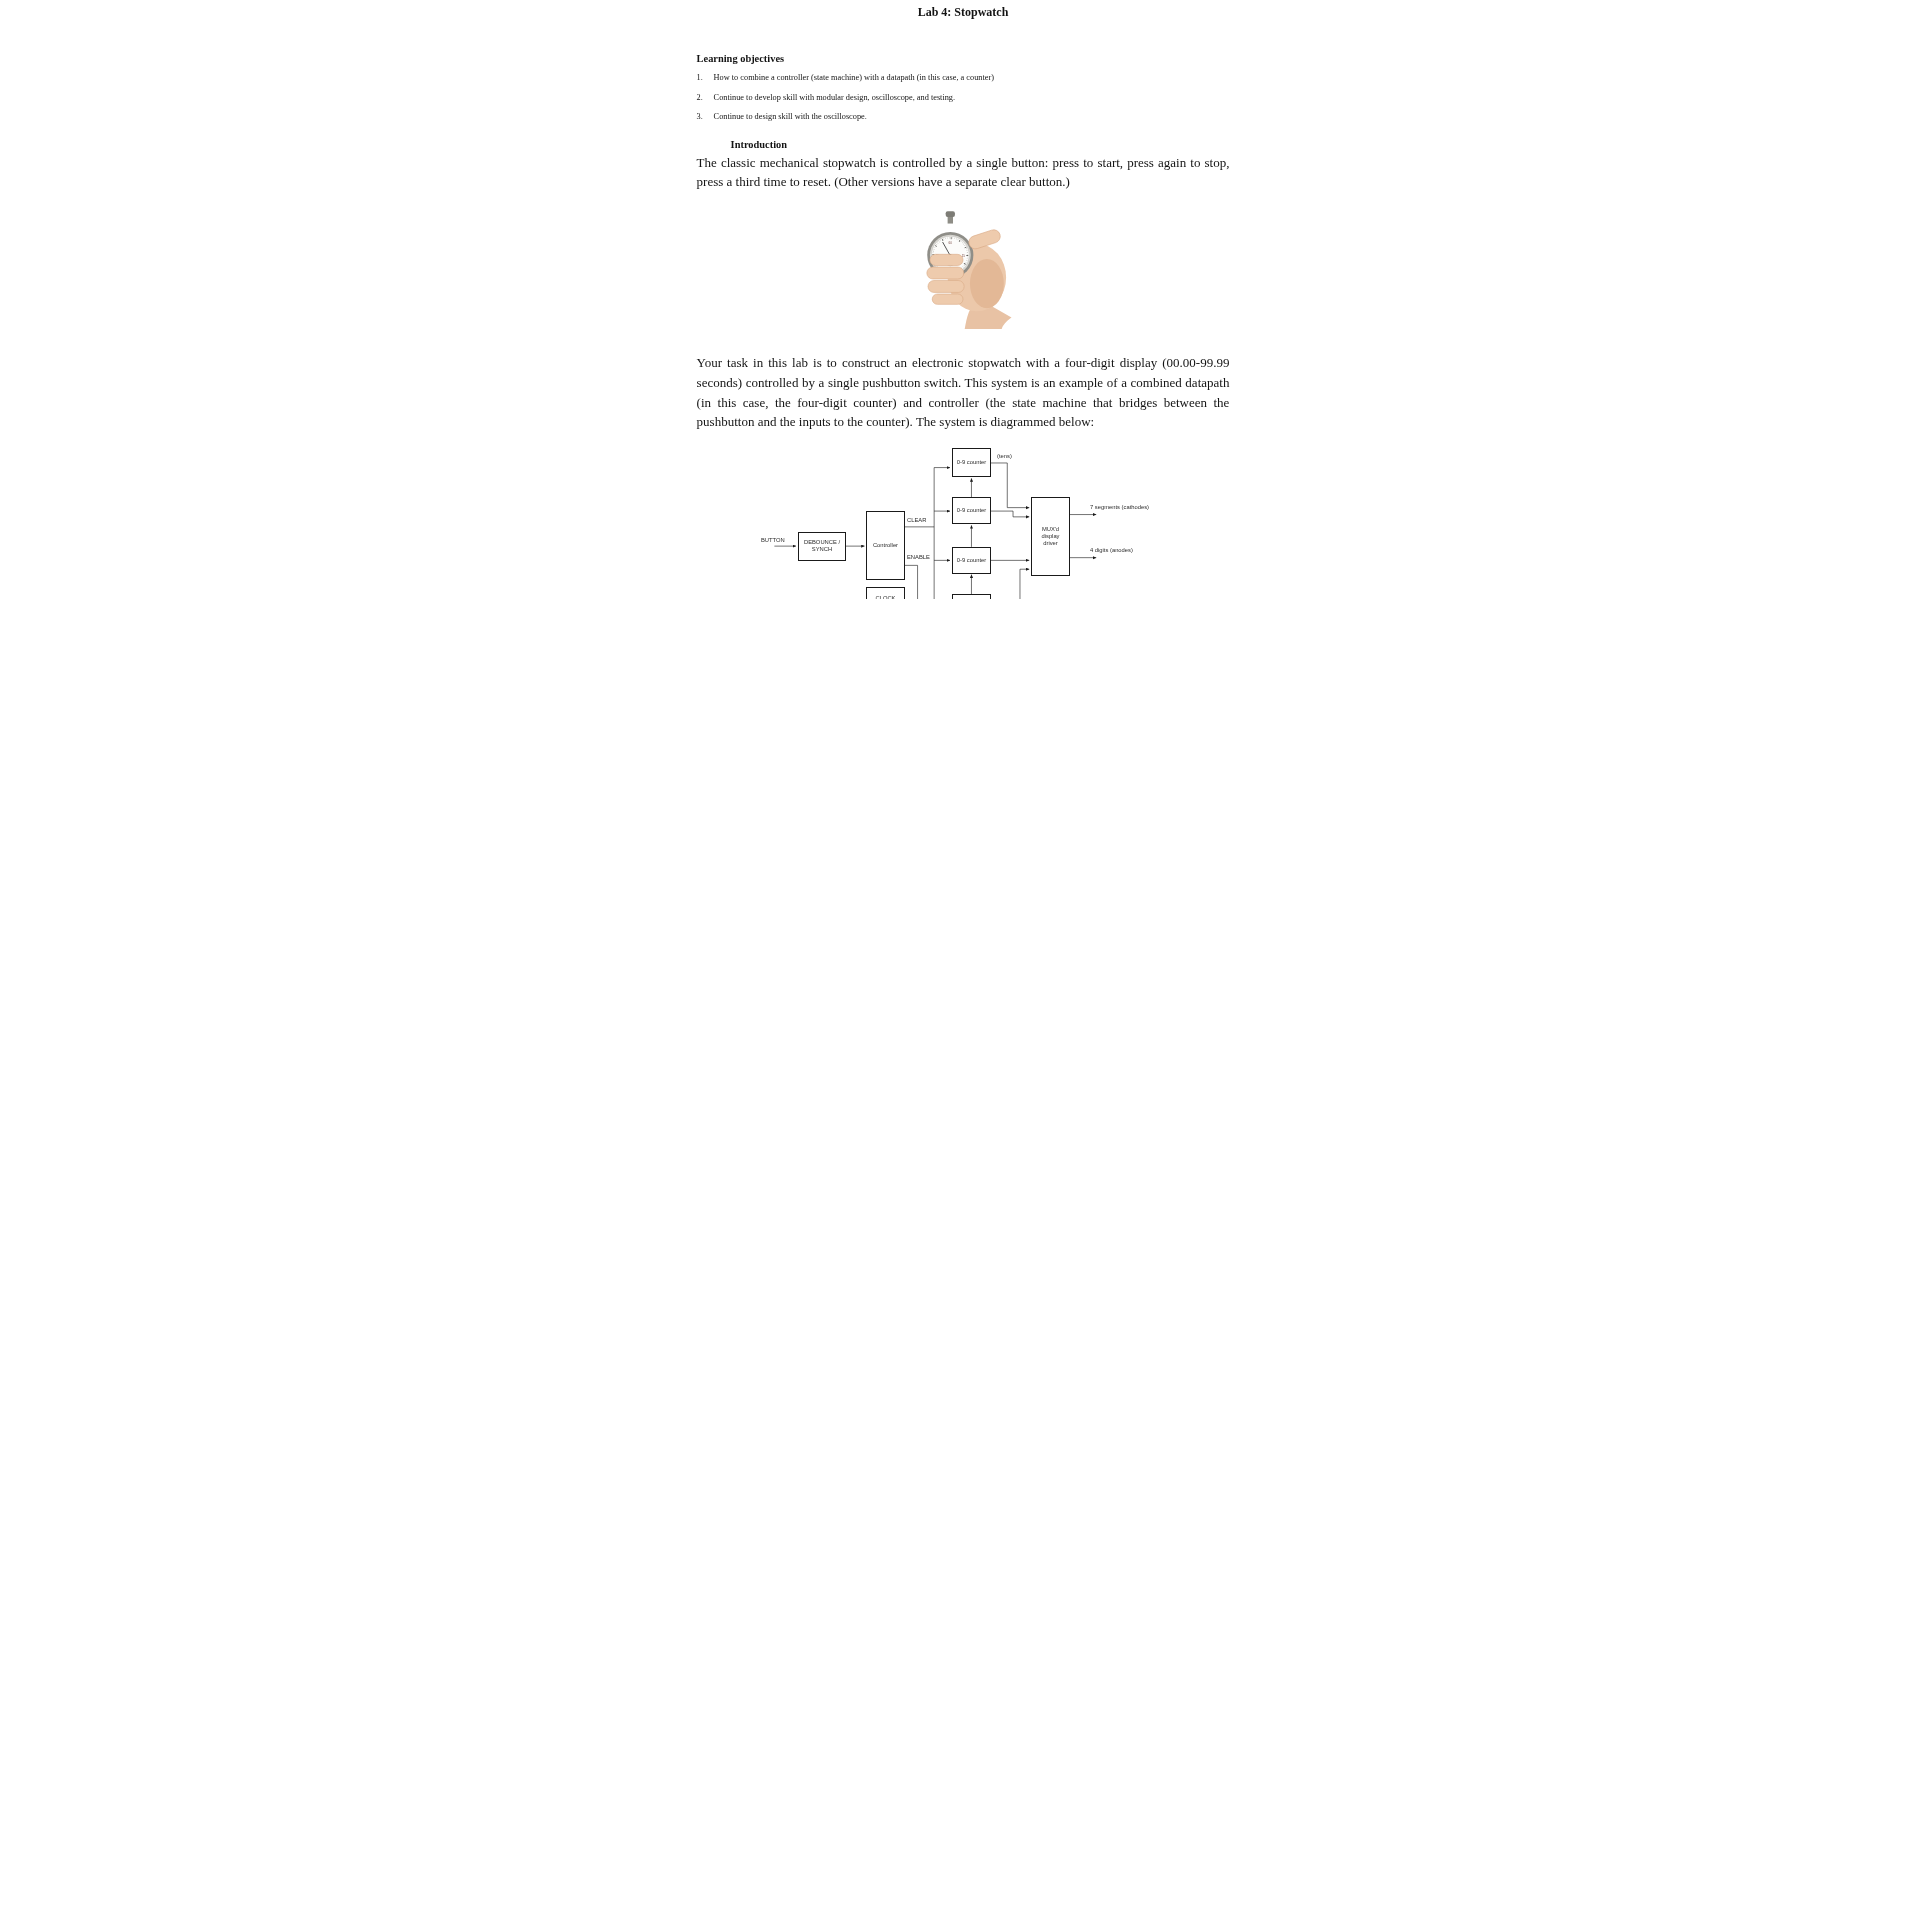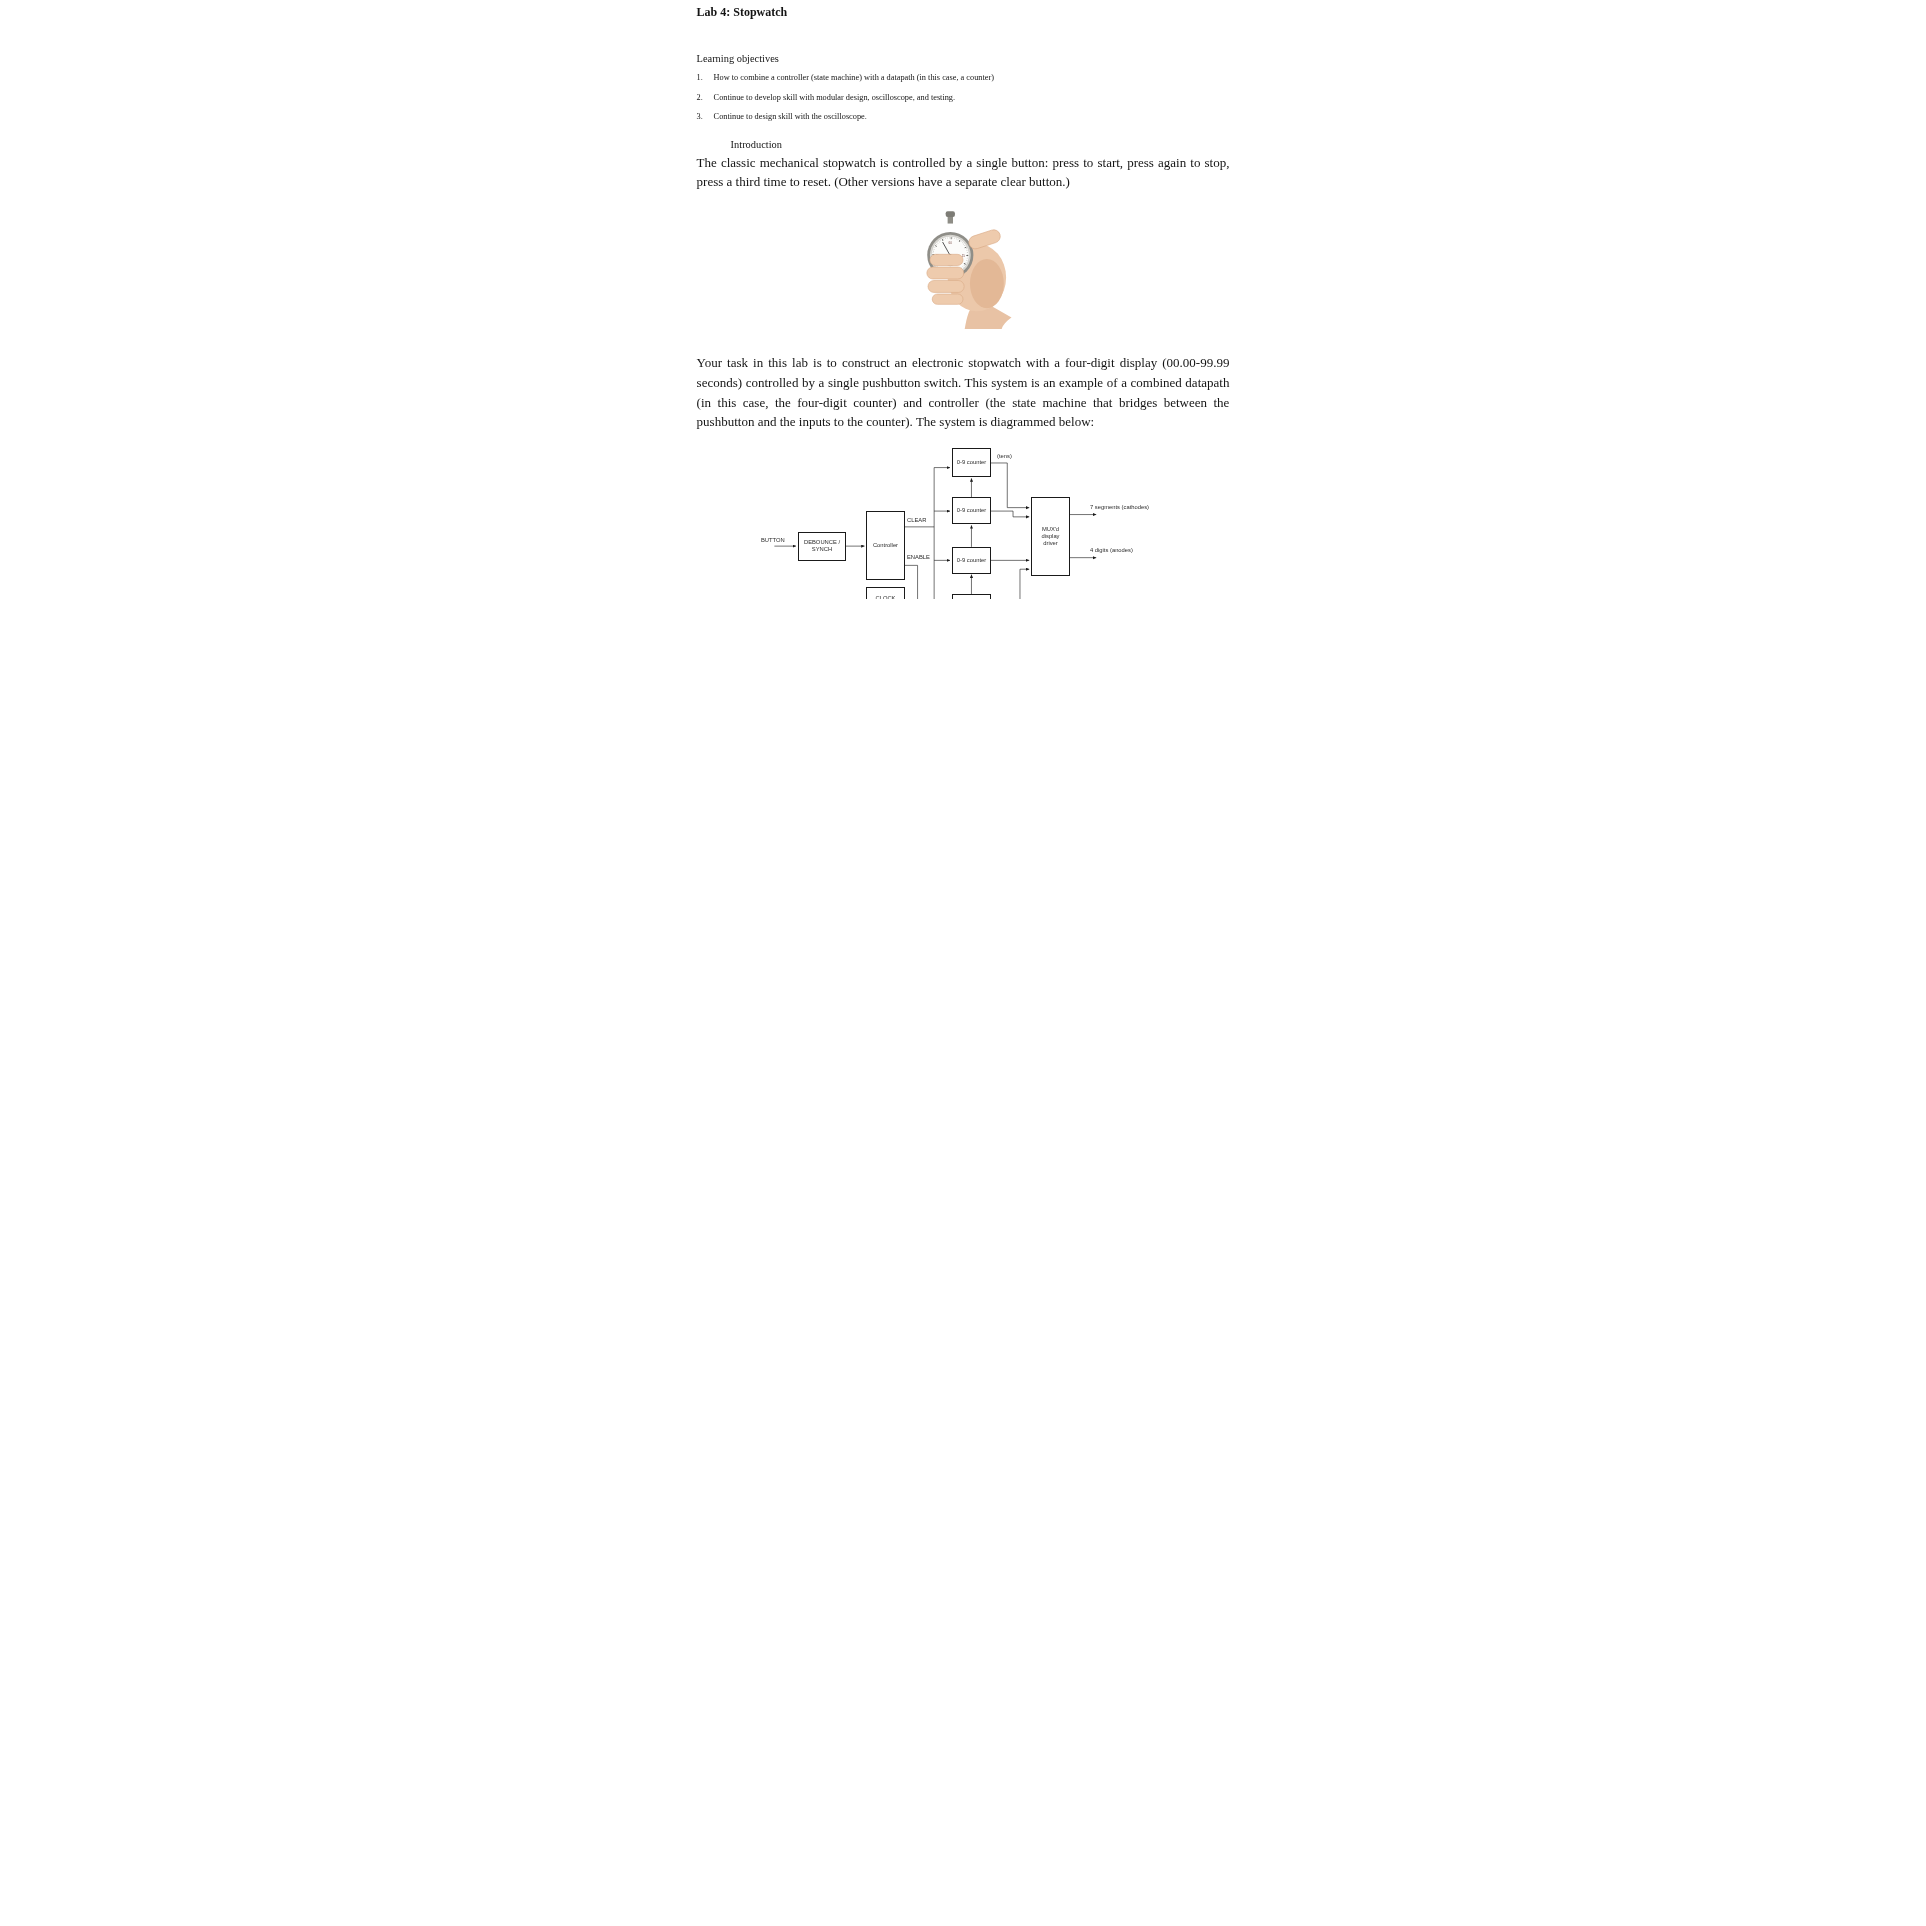--- a/index.html
+++ b/index.html
@@ -1,21 +1,21 @@
 <!DOCTYPE html>
 <html style="font-size:6.2px"><head>
 <meta charset="utf-8">
 <style>
   * { box-sizing: border-box; }
   html,body { margin:0; padding:0; background:#ffffff; }
   body { font-family:"Liberation Serif", serif; color:#141414; }
   .page { width:562px; height:599px; margin:0 auto; position:relative; overflow:hidden; background:#fff; }
   .content { padding:0 14.6px; }
-  .doc-title { font-size:12px; font-weight:bold; text-align:left; margin:5.4px 0 0 0; }
-  .h2 { font-size:10.4px; font-weight:normal; margin:0; }
+  .doc-title { font-size:12px; font-weight:bold; text-align:center; margin:5.4px 0 0 0; }
+  .h2 { font-size:10.4px; font-weight:bold; margin:0; }
   .objectives-heading { margin-top:33px; }
   .obj-list { margin-top:7.7px; }
   .obj-item { display:flex; font-size:8.3px; line-height:1.35; margin-bottom:8.5px; }
   .obj-num { flex:0 0 17px; }
   .intro-heading { margin-top:16px;padding-left:34px; }
   .para { font-size:13px; line-height:1.52; text-align:justify; margin:3.1px 0 0 0; }
   .figure-wrap { width:116px; margin:10px auto 0 auto; transform:translateX(5.4px); }
   .task-para { margin-top:23px; }
 
   

